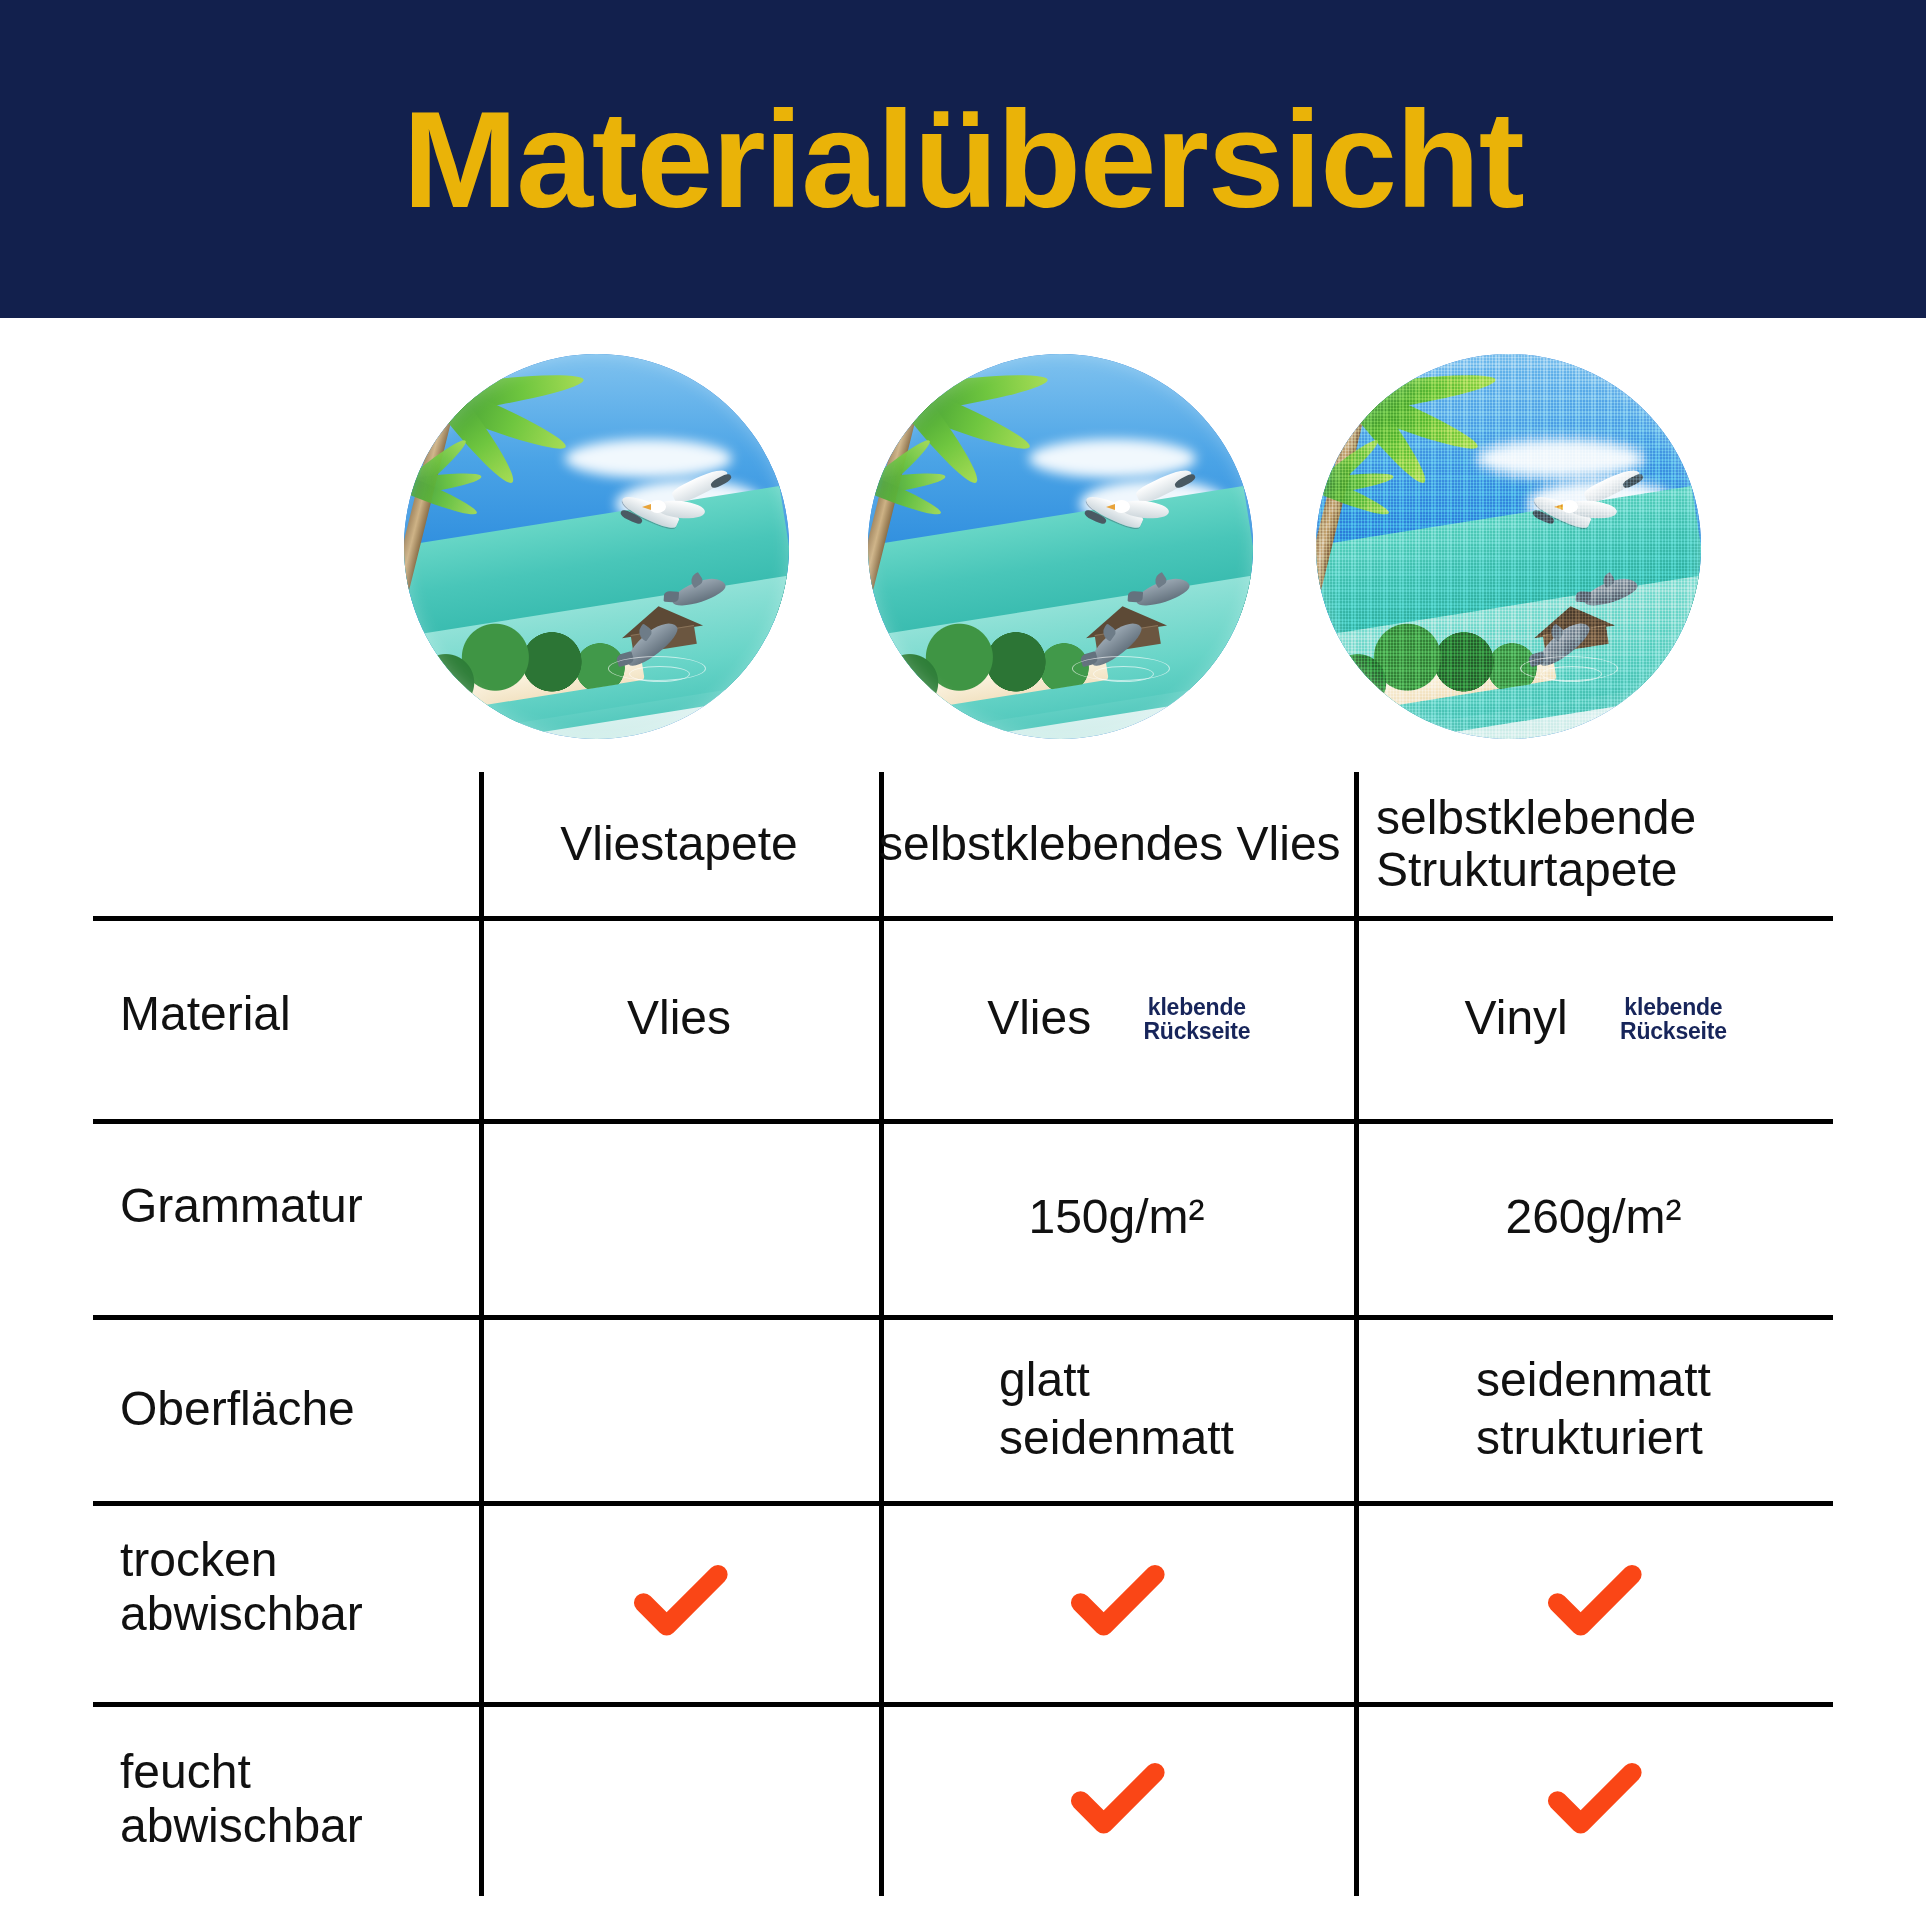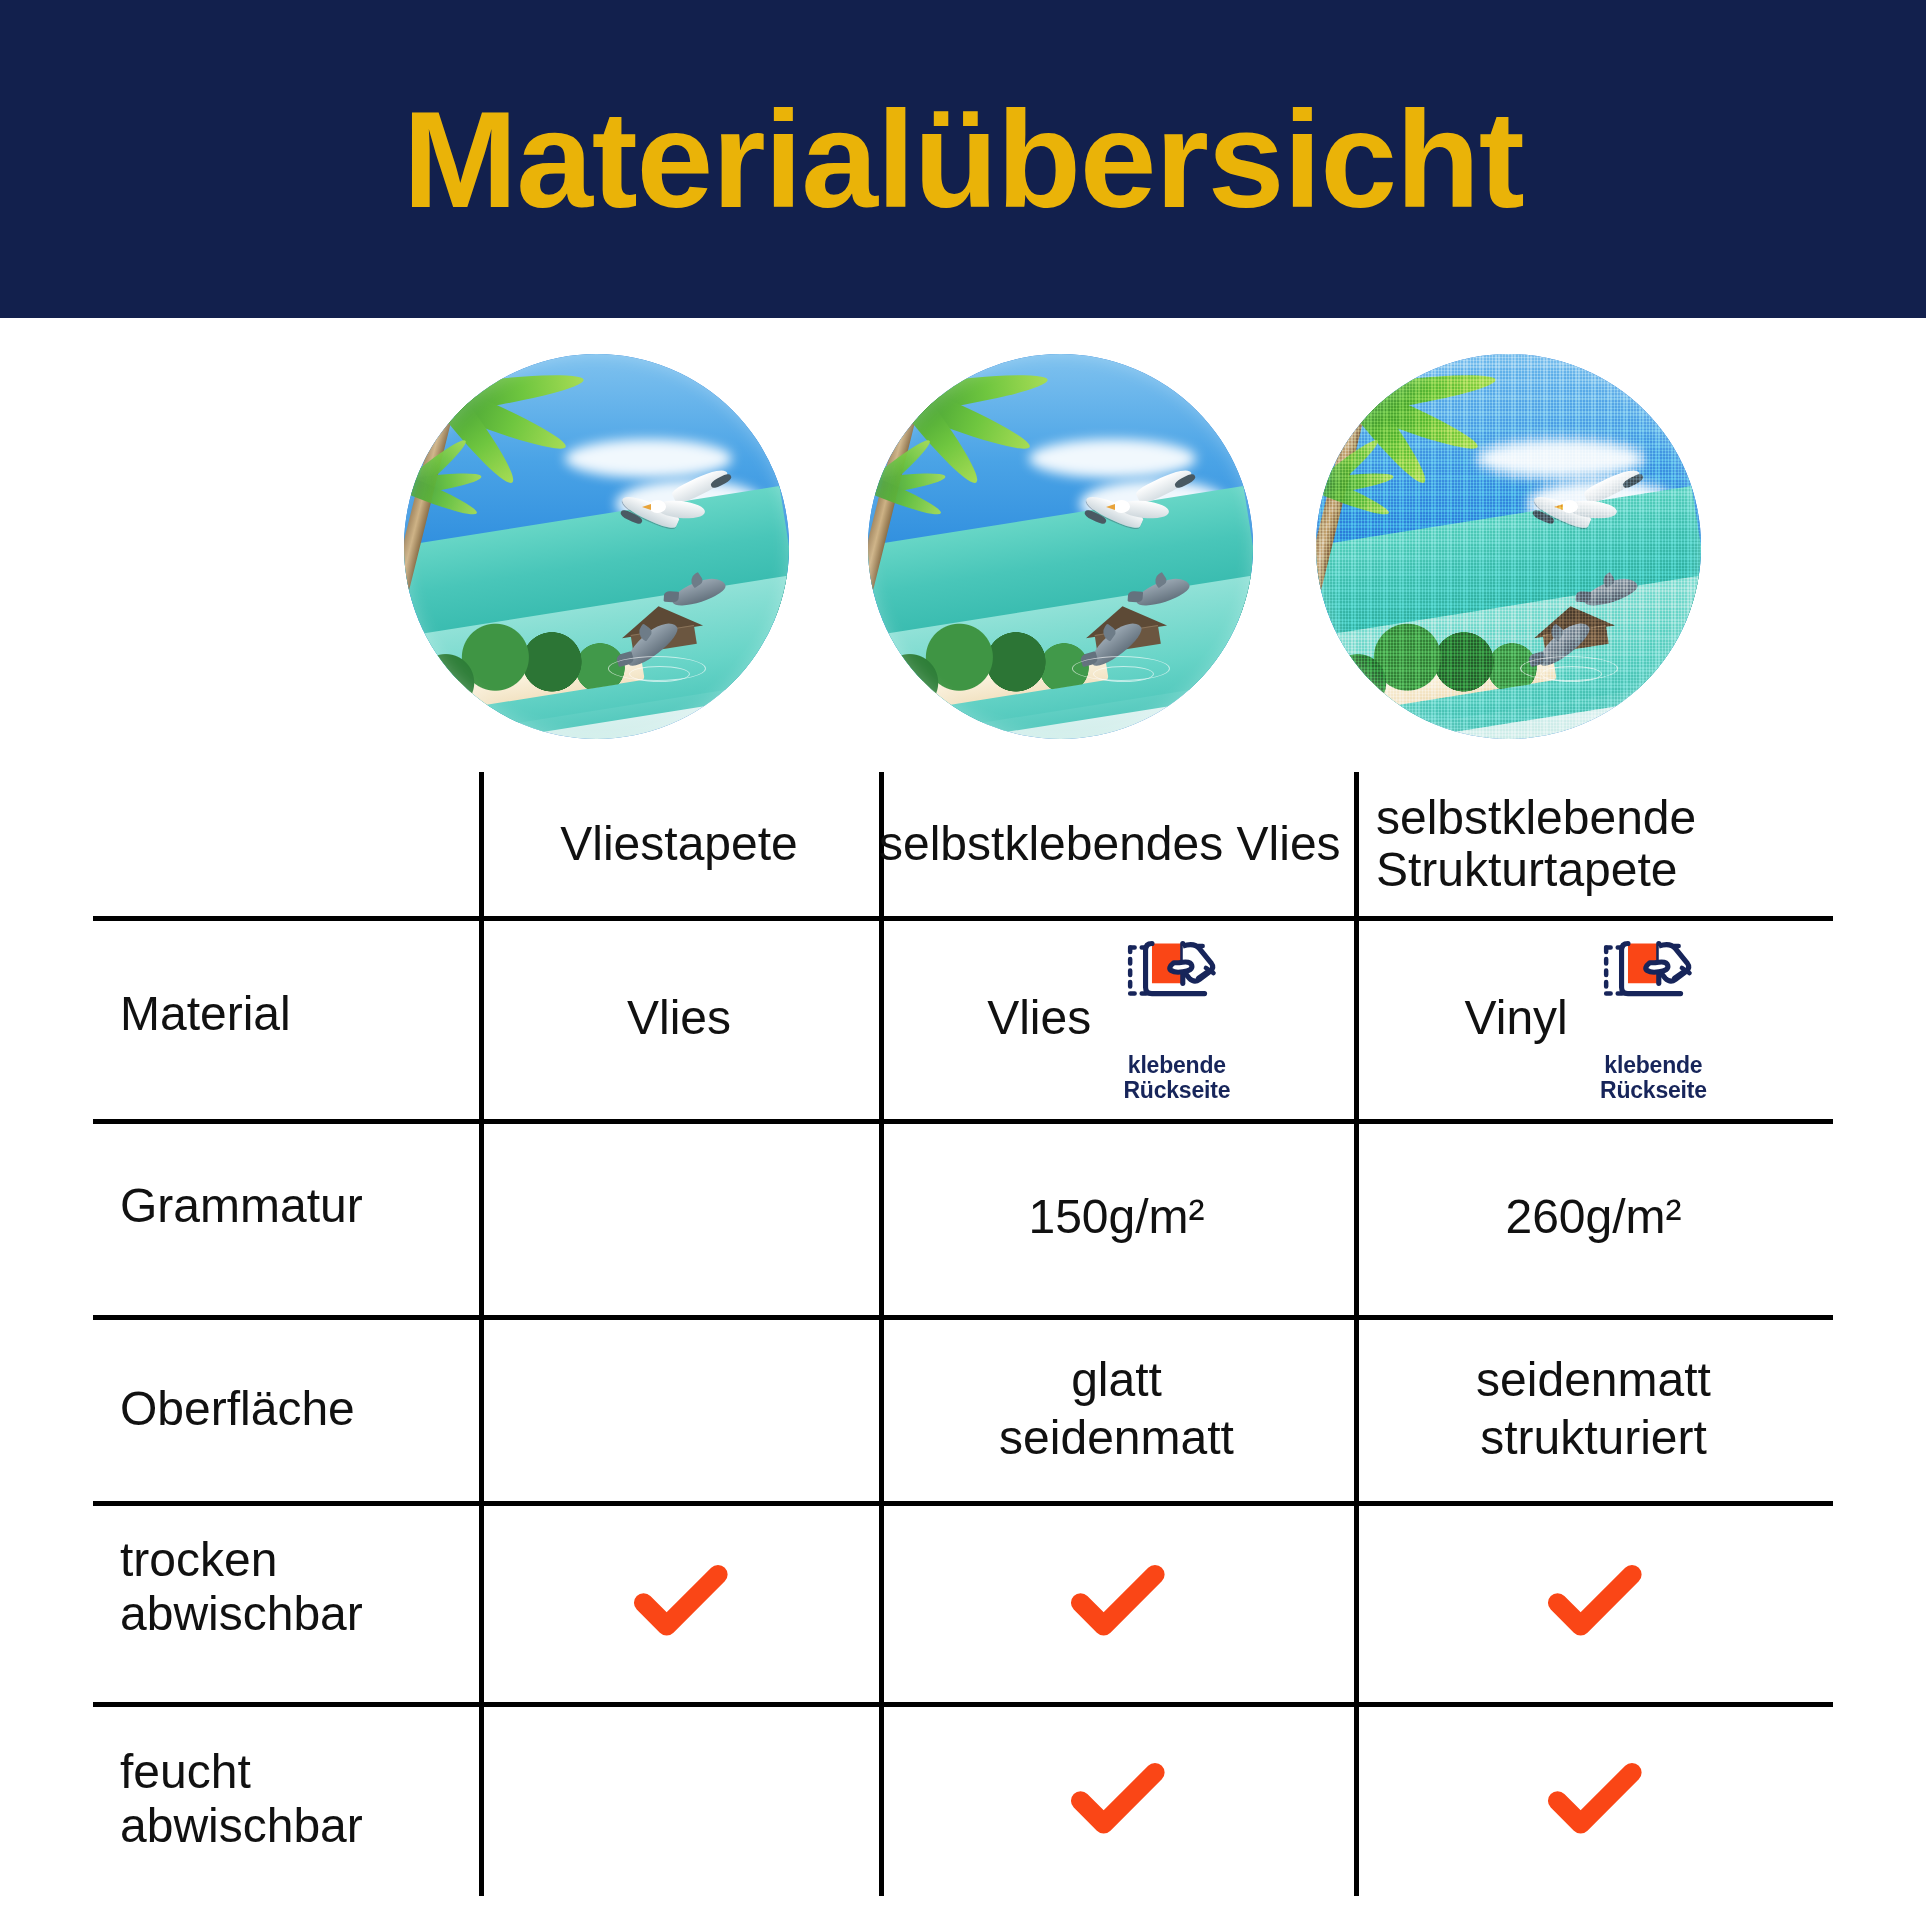--- a/index.html
+++ b/index.html
@@ -232,21 +232,21 @@
   .h3{top:543px;}
   .h4{top:729px;}
   .h5{top:930px;}
 
   .cell{
     position:absolute;
     display:flex;align-items:center;
     box-sizing:border-box;
     color:#111;
   }
-  .cell.center{justify-content:center;text-align:center;}
+  .cell.center{justify-content:center;}
   .cell.left{justify-content:flex-start;text-align:left;padding-left:27px;}
 
   .hdr-text{font-size:48px;line-height:1.08;}
   .row-label{font-size:48px;line-height:1.12;}
   .val-text{font-size:48px;line-height:1.2;}
 
   
   .hc1{left:386px;top:0;width:400px;height:144px;}
   .hc2{left:786px;top:0;width:475px;height:144px;justify-content:flex-start;text-align:left;}
   .hc3{left:1261px;top:0;width:479px;height:144px;padding-left:22px;justify-content:flex-start;text-align:left;}
@@ -268,21 +268,21 @@
   .r3{top:543px;height:187px;}
   .r4{top:729px;height:200px;}
   .r5{top:930px;height:194px;}
 
   
   .mat-wrap{display:flex;align-items:center;justify-content:center;width:100%;gap:16.7px;}
   .mat-wrap .mat-text{font-size:48px;}
 
   
   .badge{
-    display:flex;flex-direction:column;align-items:center;justify-content:center;
+    display:flex;flex-direction:row;align-items:center;justify-content:center;
     width:138px;
     gap:40px;
   }
   .badge-label{
     color:#17255a;font-weight:bold;font-size:23px;line-height:1.08;text-align:center;
     margin-top:3.9px;letter-spacing:-0.2px;
   }
   .badge-icon{width:122px;height:77px;display:block;}
 
   

